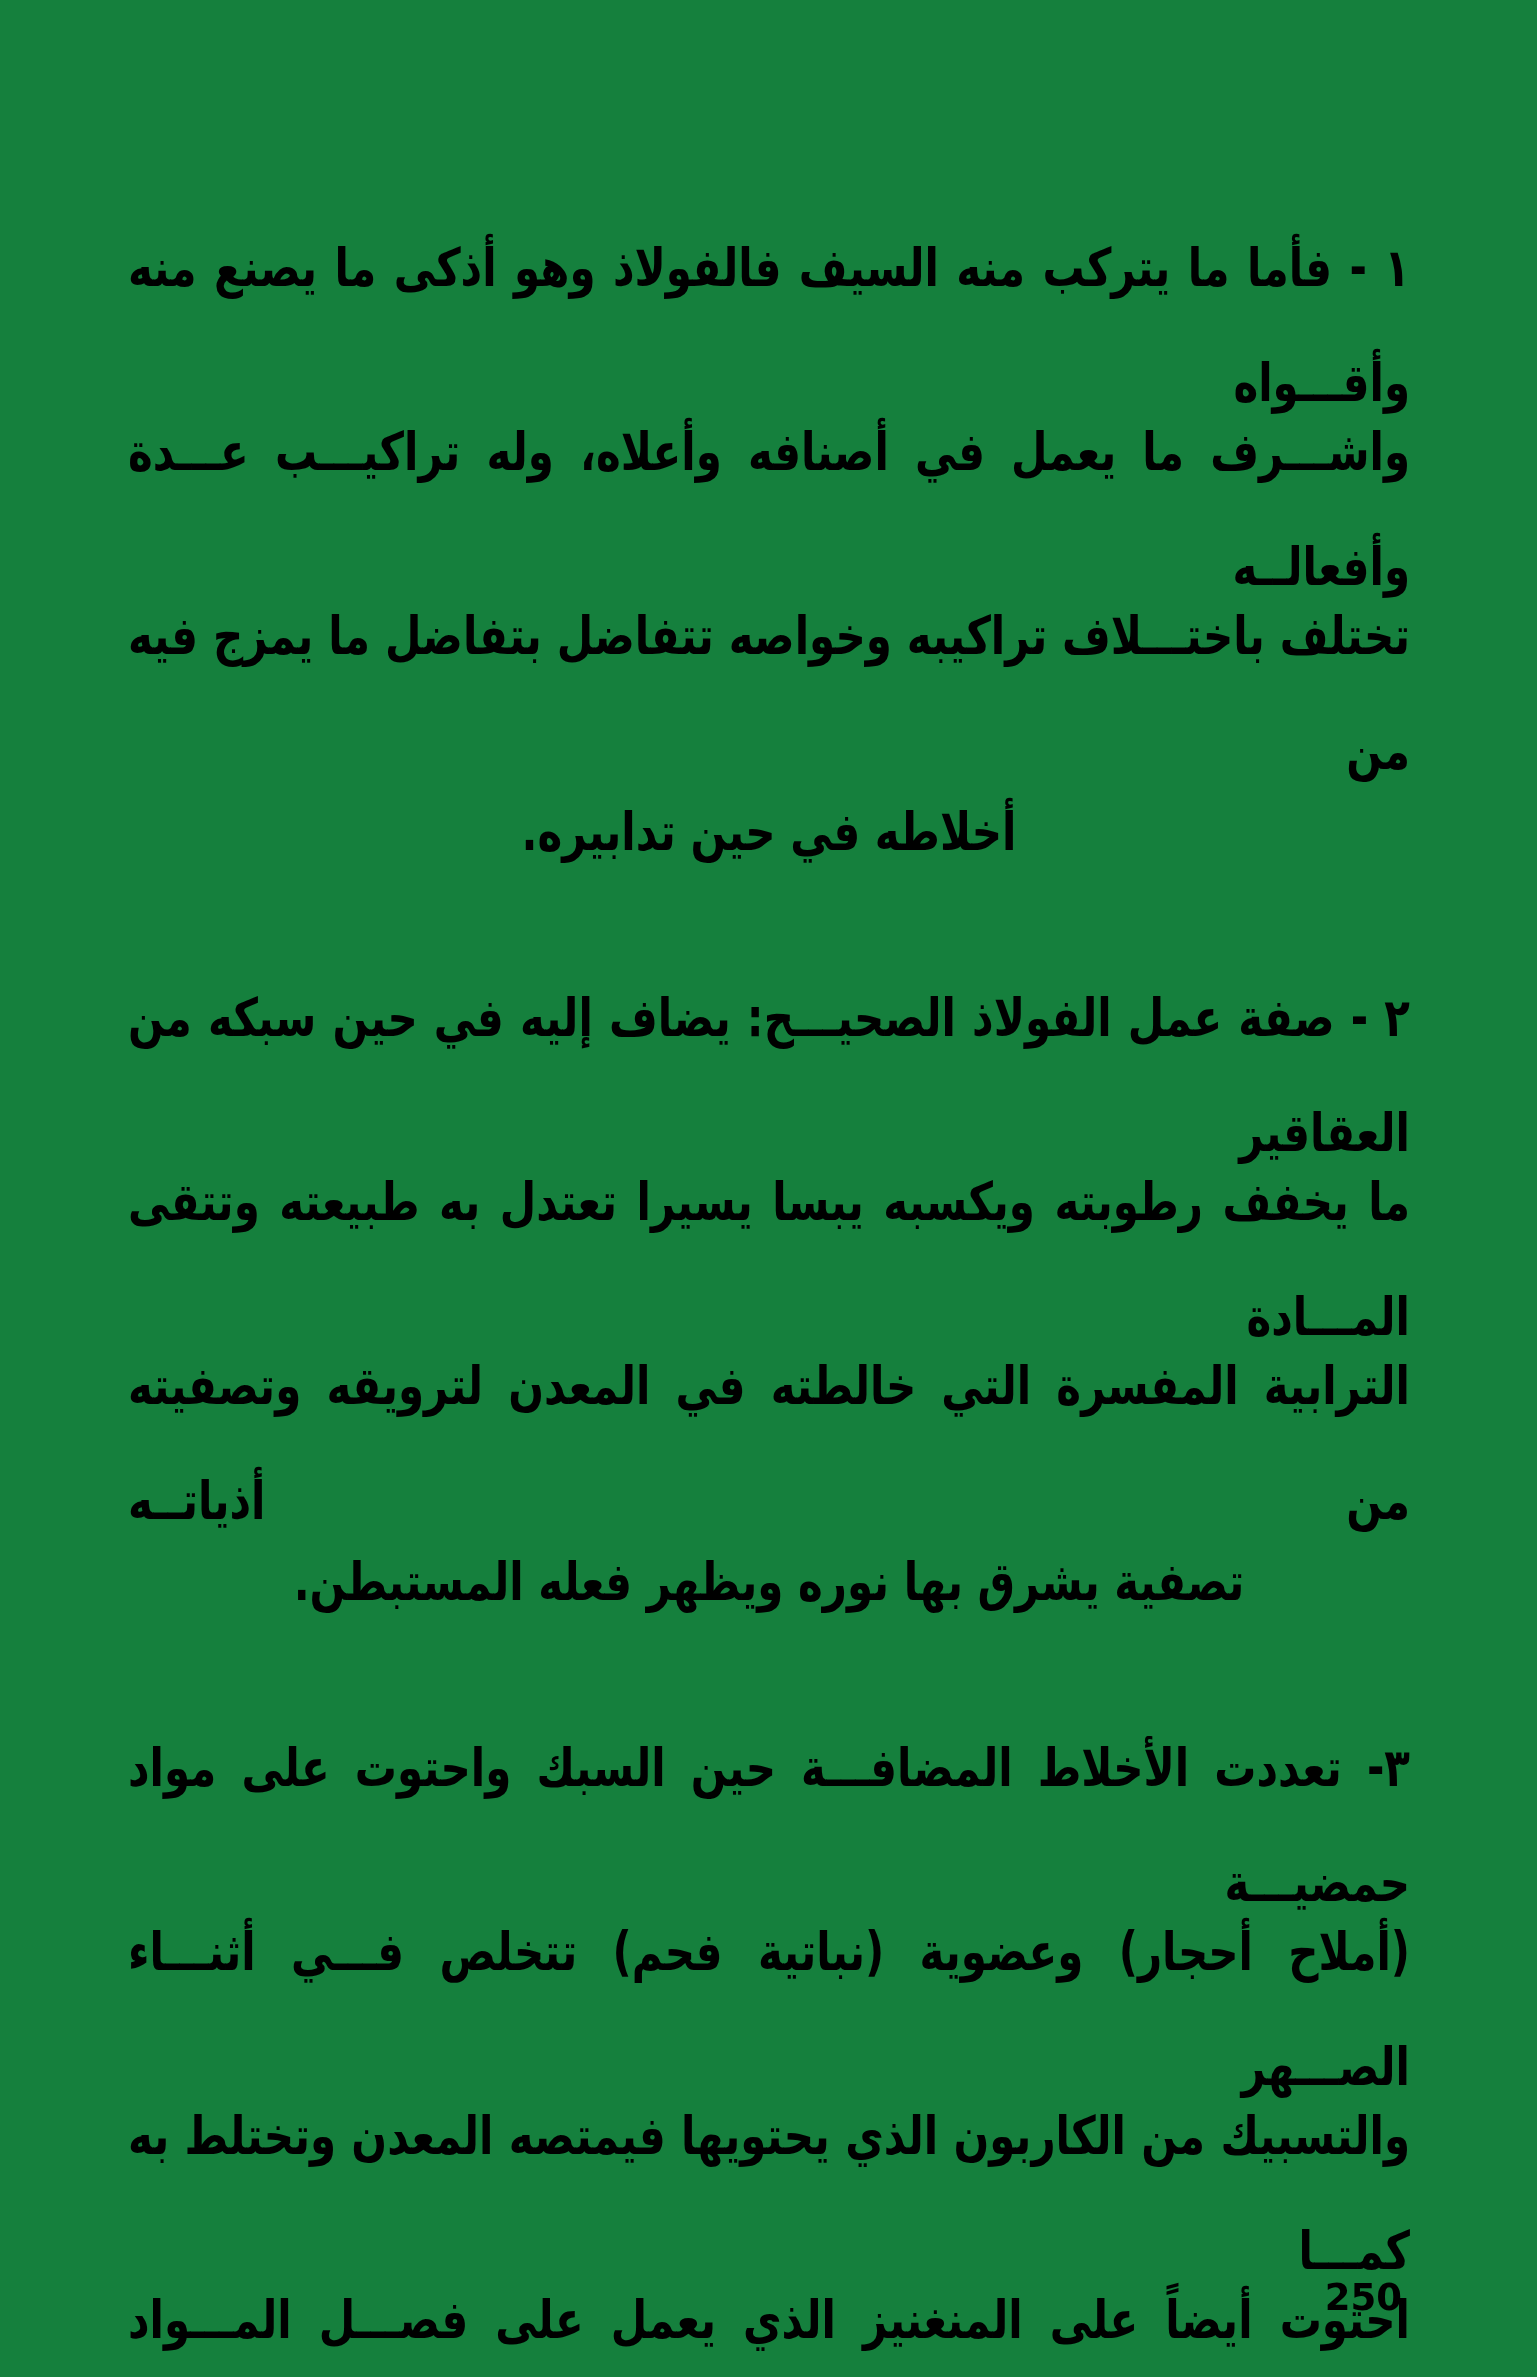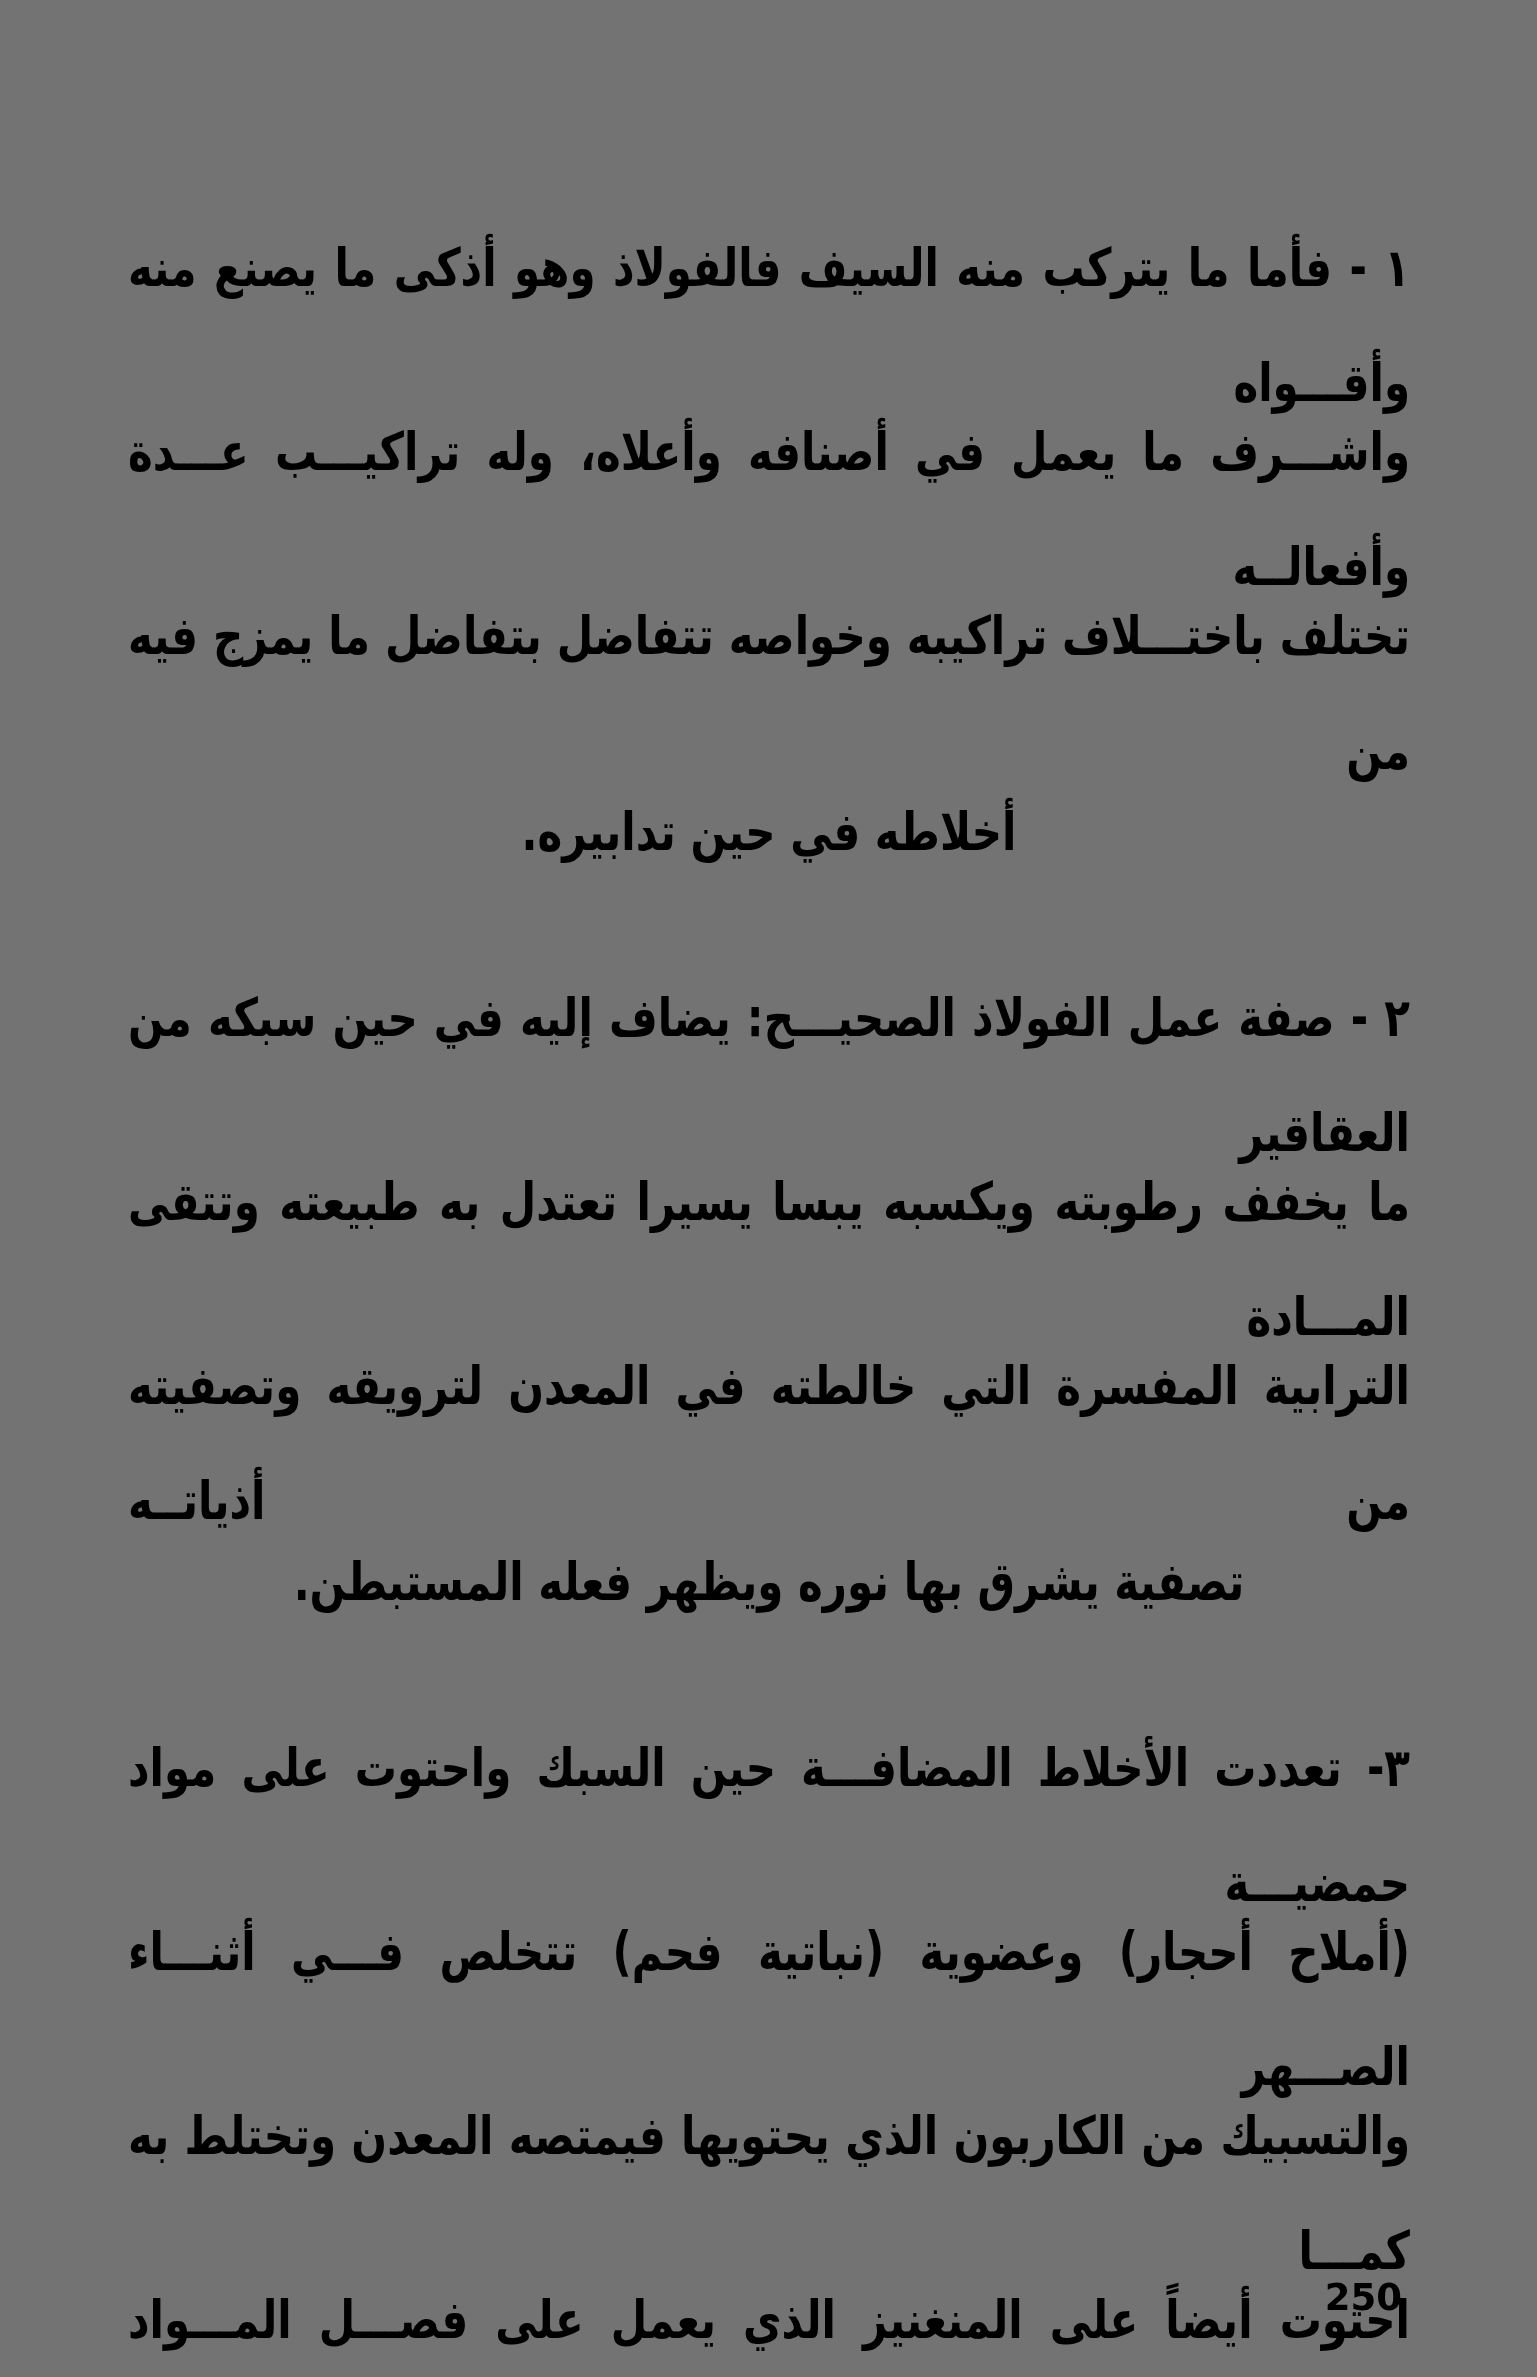--- a/index.html
+++ b/index.html
@@ -4,21 +4,21 @@
 <style>
   html, body {
     margin: 0;
     padding: 0;
     background: #ffffff;
   }
   .page {
     position: relative;
     width: 1538px;
     height: 2377px;
-    background: #737373;
+    background: #15803d;
     overflow: hidden;
     font-family: "DejaVu Sans", sans-serif;
   }
   .text-block {
     position: absolute;
     top: 234px;
     right: 127px;
     width: 1282px;
     direction: rtl;
     unicode-bidi: embed;

